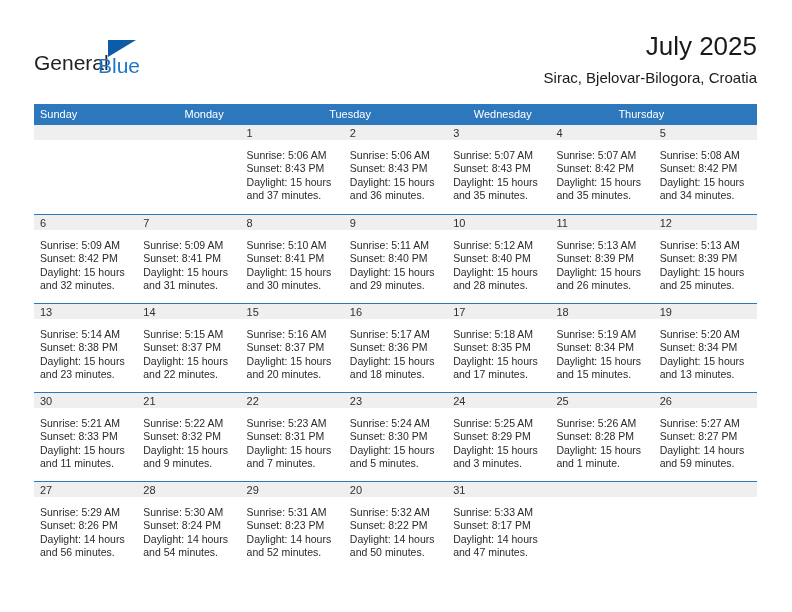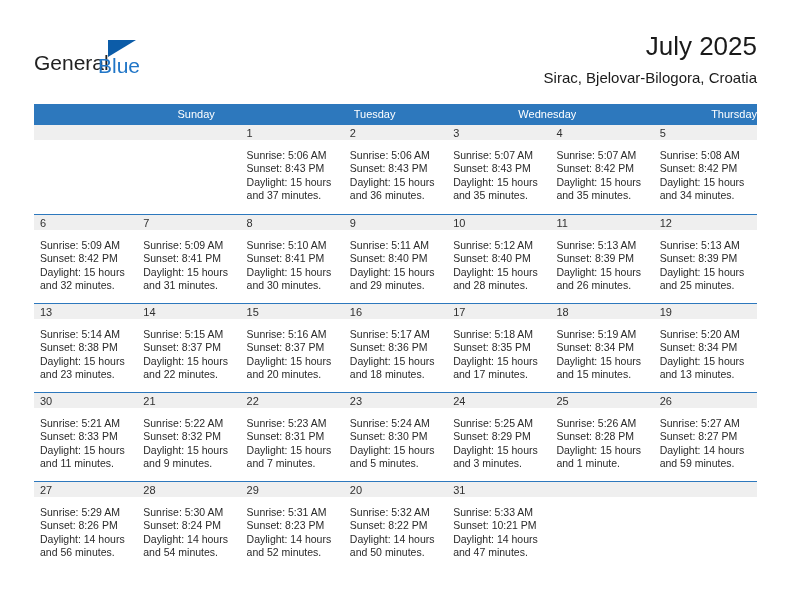--- a/index.html
+++ b/index.html
@@ -103,21 +103,20 @@
   }
   .weekhead .dow {
     flex: 1 1 0;
     color: #ffffff;
     font-size: 11px;
     line-height: 21px;
     padding-left: 6px;
     box-sizing: border-box;
     white-space: nowrap;
     overflow: hidden;
-    text-align: right;
   }
   .week {
     display: flex;
     border-top: 1.4px solid #2d78bd;
     height: 89px;
     box-sizing: border-box;
   }
   .week:first-of-type {
     border-top: none;
   }
@@ -166,20 +165,21 @@
       <div class="cal-title">July 2025</div>
       <div class="cal-subtitle">Sirac, Bjelovar-Bilogora, Croatia</div>
     </div>
 
   </div>
 
   <div class="calendar">
 
     <div class="weekhead">
       <div class="dow">Sunday</div>
+      <div class="dow">Monday</div>
       <div class="dow">Tuesday</div>
       <div class="dow">Wednesday</div>
       <div class="dow">Thursday</div>
     </div>
 
     <div id="weeks-container">
         <div class="week">
           <div class="cell empty">
             <div class="daynum-band"></div>
             <div class="lines"></div>
@@ -463,21 +463,21 @@
               <div>Sunrise: 5:32 AM</div>
               <div>Sunset: 8:22 PM</div>
               <div>Daylight: 14 hours</div>
               <div>and 50 minutes.</div>
             </div>
           </div>
           <div class="cell">
             <div class="daynum-band">31</div>
             <div class="lines">
               <div>Sunrise: 5:33 AM</div>
-              <div>Sunset: 10:21 PM</div>
+              <div>Sunset: 8:17 PM</div>
               <div>Daylight: 14 hours</div>
               <div>and 47 minutes.</div>
             </div>
           </div>
           <div class="cell empty">
             <div class="daynum-band"></div>
             <div class="lines"></div>
           </div>
           <div class="cell empty">
             <div class="daynum-band"></div>

